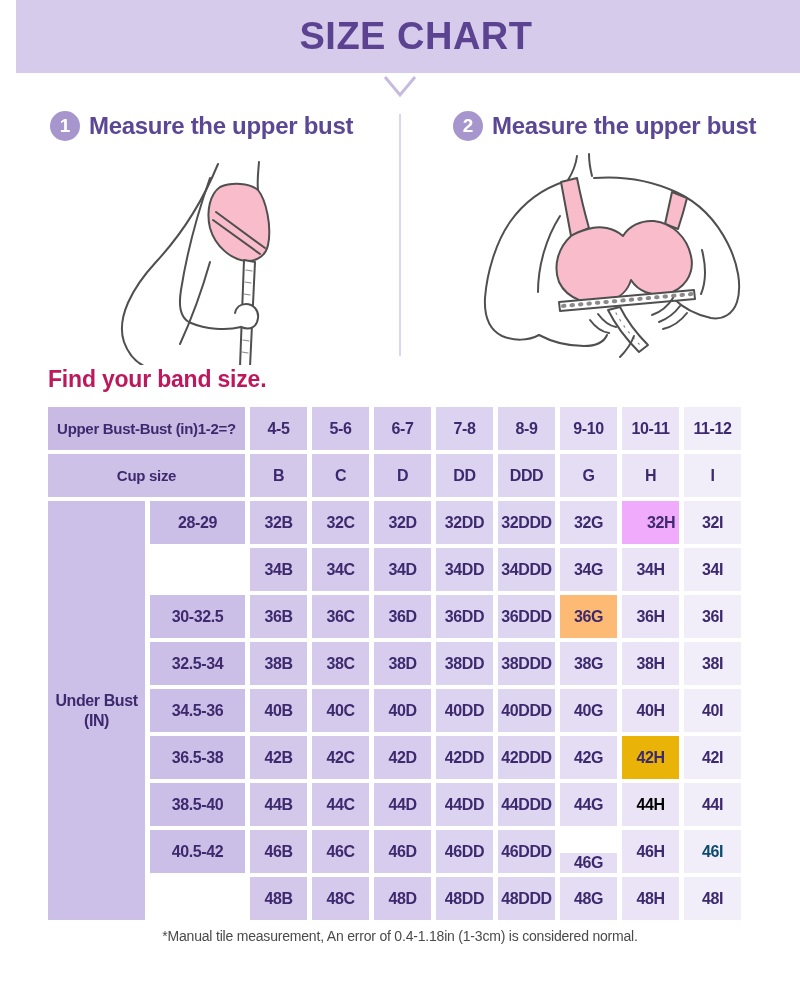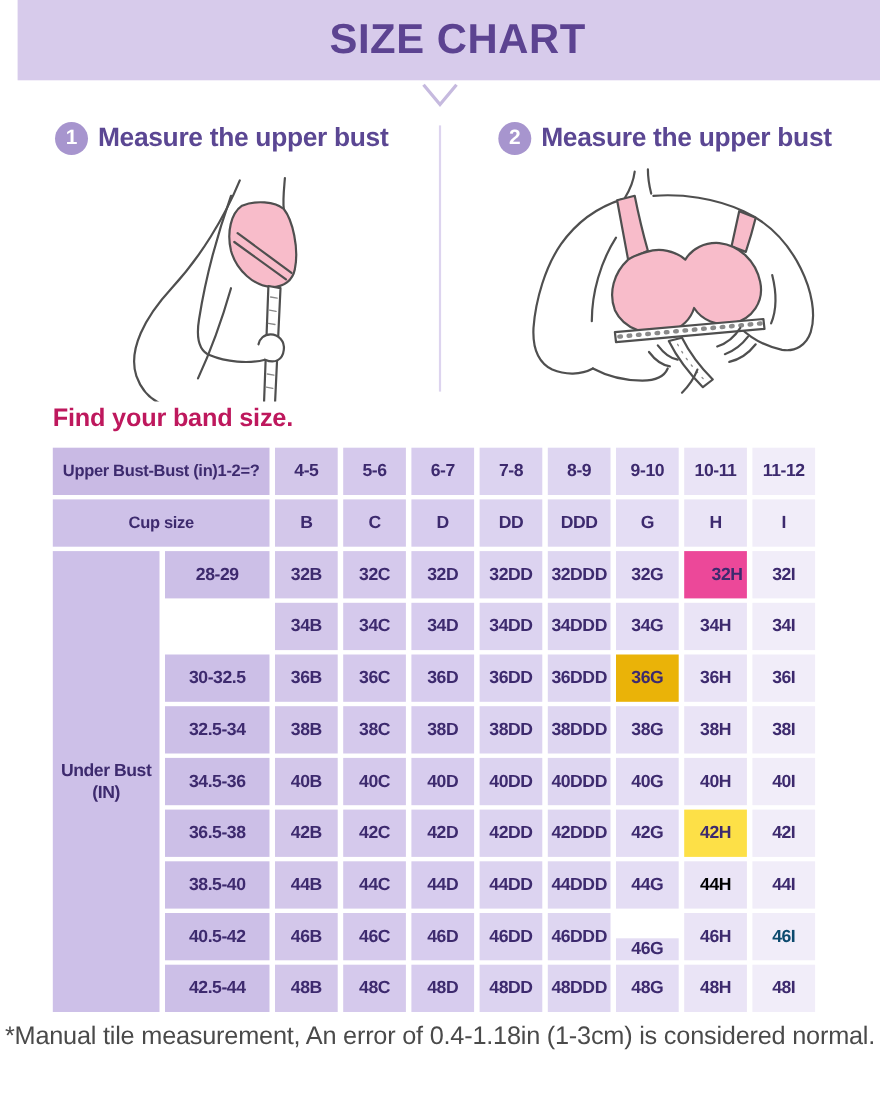--- a/index.html
+++ b/index.html
@@ -34,21 +34,21 @@
   .size-table{position:absolute;left:48px;top:407px;display:grid;
               grid-template-columns:97px 95px repeat(8,57px);
               grid-auto-rows:43px;column-gap:5px;row-gap:4px;}
   .cell{display:flex;align-items:center;justify-content:center;font-weight:bold;
         font-size:16px;letter-spacing:-.4px;}
   .cell.hlabel{font-size:15px;letter-spacing:-.3px;}
   .group-cell{flex-direction:column;line-height:1.25;font-size:16px;}
 
   
   .footnote{position:absolute;top:928px;left:0;width:800px;margin:0;text-align:center;
-            font-size:23px;letter-spacing:-.2px;color:#4a4a4a;}
+            font-size:14px;letter-spacing:-.2px;color:#4a4a4a;}
 </style>
 </head>
 <body>
 
 <div class="page">
 
   <header class="hdr" style="background: rgb(215, 203, 235);">
     <h1 style="color: rgb(92, 67, 145);">SIZE CHART</h1>
   </header>
 
@@ -138,37 +138,37 @@
         <div>Under Bust</div>
         <div>(IN)</div>
       </div>
       <div class="cell" style="background: rgb(204, 191, 231); color: rgb(61, 42, 110); grid-area: 3 / 2;">28-29</div>
       <div class="cell" style="background: rgb(211, 199, 234); color: rgb(61, 42, 110); grid-area: 3 / 3;">32B</div>
       <div class="cell" style="background: rgb(213, 201, 236); color: rgb(61, 42, 110); grid-area: 3 / 4;">32C</div>
       <div class="cell" style="background: rgb(215, 204, 238); color: rgb(61, 42, 110); grid-area: 3 / 5;">32D</div>
       <div class="cell" style="background: rgb(220, 211, 240); color: rgb(61, 42, 110); grid-area: 3 / 6;">32DD</div>
       <div class="cell" style="background: rgb(222, 214, 241); color: rgb(61, 42, 110); grid-area: 3 / 7;">32DDD</div>
       <div class="cell" style="background: rgb(228, 221, 244); color: rgb(61, 42, 110); grid-area: 3 / 8;">32G</div>
-      <div class="cell" style="background: #ec4899; color: rgb(61, 42, 110); grid-area: 3 / 9; padding-left: 21px;">32H</div>
+      <div class="cell" style="background: #f0abfc; color: rgb(61, 42, 110); grid-area: 3 / 9; padding-left: 21px;">32H</div>
       <div class="cell" style="background: rgb(241, 237, 249); color: rgb(61, 42, 110); grid-area: 3 / 10;">32I</div>
       <div class="cell" style="background: rgb(211, 199, 234); color: rgb(61, 42, 110); grid-area: 4 / 3;">34B</div>
       <div class="cell" style="background: rgb(213, 201, 236); color: rgb(61, 42, 110); grid-area: 4 / 4;">34C</div>
       <div class="cell" style="background: rgb(215, 204, 238); color: rgb(61, 42, 110); grid-area: 4 / 5;">34D</div>
       <div class="cell" style="background: rgb(220, 211, 240); color: rgb(61, 42, 110); grid-area: 4 / 6;">34DD</div>
       <div class="cell" style="background: rgb(222, 214, 241); color: rgb(61, 42, 110); grid-area: 4 / 7;">34DDD</div>
       <div class="cell" style="background: rgb(228, 221, 244); color: rgb(61, 42, 110); grid-area: 4 / 8;">34G</div>
       <div class="cell" style="background: rgb(234, 228, 246); color: rgb(61, 42, 110); grid-area: 4 / 9;">34H</div>
       <div class="cell" style="background: rgb(241, 237, 249); color: rgb(61, 42, 110); grid-area: 4 / 10;">34I</div>
       <div class="cell" style="background: rgb(204, 191, 231); color: rgb(61, 42, 110); grid-area: 5 / 2;">30-32.5</div>
       <div class="cell" style="background: rgb(211, 199, 234); color: rgb(61, 42, 110); grid-area: 5 / 3;">36B</div>
       <div class="cell" style="background: rgb(213, 201, 236); color: rgb(61, 42, 110); grid-area: 5 / 4;">36C</div>
       <div class="cell" style="background: rgb(215, 204, 238); color: rgb(61, 42, 110); grid-area: 5 / 5;">36D</div>
       <div class="cell" style="background: rgb(220, 211, 240); color: rgb(61, 42, 110); grid-area: 5 / 6;">36DD</div>
       <div class="cell" style="background: rgb(222, 214, 241); color: rgb(61, 42, 110); grid-area: 5 / 7;">36DDD</div>
-      <div class="cell" style="background: #eab308; color: rgb(61, 42, 110); grid-area: 5 / 8;">36G</div>
+      <div class="cell" style="background: #fdba74; color: rgb(61, 42, 110); grid-area: 5 / 8;">36G</div>
       <div class="cell" style="background: rgb(234, 228, 246); color: rgb(61, 42, 110); grid-area: 5 / 9;">36H</div>
       <div class="cell" style="background: rgb(241, 237, 249); color: rgb(61, 42, 110); grid-area: 5 / 10;">36I</div>
       <div class="cell" style="background: rgb(204, 191, 231); color: rgb(61, 42, 110); grid-area: 6 / 2;">32.5-34</div>
       <div class="cell" style="background: rgb(211, 199, 234); color: rgb(61, 42, 110); grid-area: 6 / 3;">38B</div>
       <div class="cell" style="background: rgb(213, 201, 236); color: rgb(61, 42, 110); grid-area: 6 / 4;">38C</div>
       <div class="cell" style="background: rgb(215, 204, 238); color: rgb(61, 42, 110); grid-area: 6 / 5;">38D</div>
       <div class="cell" style="background: rgb(220, 211, 240); color: rgb(61, 42, 110); grid-area: 6 / 6;">38DD</div>
       <div class="cell" style="background: rgb(222, 214, 241); color: rgb(61, 42, 110); grid-area: 6 / 7;">38DDD</div>
       <div class="cell" style="background: rgb(228, 221, 244); color: rgb(61, 42, 110); grid-area: 6 / 8;">38G</div>
       <div class="cell" style="background: rgb(234, 228, 246); color: rgb(61, 42, 110); grid-area: 6 / 9;">38H</div>
@@ -182,41 +182,40 @@
       <div class="cell" style="background: rgb(228, 221, 244); color: rgb(61, 42, 110); grid-area: 7 / 8;">40G</div>
       <div class="cell" style="background: rgb(234, 228, 246); color: rgb(61, 42, 110); grid-area: 7 / 9;">40H</div>
       <div class="cell" style="background: rgb(241, 237, 249); color: rgb(61, 42, 110); grid-area: 7 / 10;">40I</div>
       <div class="cell" style="background: rgb(204, 191, 231); color: rgb(61, 42, 110); grid-area: 8 / 2;">36.5-38</div>
       <div class="cell" style="background: rgb(211, 199, 234); color: rgb(61, 42, 110); grid-area: 8 / 3;">42B</div>
       <div class="cell" style="background: rgb(213, 201, 236); color: rgb(61, 42, 110); grid-area: 8 / 4;">42C</div>
       <div class="cell" style="background: rgb(215, 204, 238); color: rgb(61, 42, 110); grid-area: 8 / 5;">42D</div>
       <div class="cell" style="background: rgb(220, 211, 240); color: rgb(61, 42, 110); grid-area: 8 / 6;">42DD</div>
       <div class="cell" style="background: rgb(222, 214, 241); color: rgb(61, 42, 110); grid-area: 8 / 7;">42DDD</div>
       <div class="cell" style="background: rgb(228, 221, 244); color: rgb(61, 42, 110); grid-area: 8 / 8;">42G</div>
-      <div class="cell" style="background: #fde047; color: rgb(61, 42, 110); grid-area: 8 / 9;">42H</div>
+      <div class="cell" style="background: #eab308; color: rgb(61, 42, 110); grid-area: 8 / 9;">42H</div>
       <div class="cell" style="background: rgb(241, 237, 249); color: rgb(61, 42, 110); grid-area: 8 / 10;">42I</div>
       <div class="cell" style="background: rgb(204, 191, 231); color: rgb(61, 42, 110); grid-area: 9 / 2;">38.5-40</div>
       <div class="cell" style="background: rgb(211, 199, 234); color: rgb(61, 42, 110); grid-area: 9 / 3;">44B</div>
       <div class="cell" style="background: rgb(213, 201, 236); color: rgb(61, 42, 110); grid-area: 9 / 4;">44C</div>
       <div class="cell" style="background: rgb(215, 204, 238); color: rgb(61, 42, 110); grid-area: 9 / 5;">44D</div>
       <div class="cell" style="background: rgb(220, 211, 240); color: rgb(61, 42, 110); grid-area: 9 / 6;">44DD</div>
       <div class="cell" style="background: rgb(222, 214, 241); color: rgb(61, 42, 110); grid-area: 9 / 7;">44DDD</div>
       <div class="cell" style="background: rgb(228, 221, 244); color: rgb(61, 42, 110); grid-area: 9 / 8;">44G</div>
       <div class="cell" style="background: rgb(234, 228, 246); color: #000000; grid-area: 9 / 9;">44H</div>
       <div class="cell" style="background: rgb(241, 237, 249); color: rgb(61, 42, 110); grid-area: 9 / 10;">44I</div>
       <div class="cell" style="background: rgb(204, 191, 231); color: rgb(61, 42, 110); grid-area: 10 / 2;">40.5-42</div>
       <div class="cell" style="background: rgb(211, 199, 234); color: rgb(61, 42, 110); grid-area: 10 / 3;">46B</div>
       <div class="cell" style="background: rgb(213, 201, 236); color: rgb(61, 42, 110); grid-area: 10 / 4;">46C</div>
       <div class="cell" style="background: rgb(215, 204, 238); color: rgb(61, 42, 110); grid-area: 10 / 5;">46D</div>
       <div class="cell" style="background: rgb(220, 211, 240); color: rgb(61, 42, 110); grid-area: 10 / 6;">46DD</div>
       <div class="cell" style="background: rgb(222, 214, 241); color: rgb(61, 42, 110); grid-area: 10 / 7;">46DDD</div>
       <div class="cell" style="background: rgb(228, 221, 244); color: rgb(61, 42, 110); grid-area: 10 / 8; margin-top: 23px;">46G</div>
       <div class="cell" style="background: rgb(234, 228, 246); color: rgb(61, 42, 110); grid-area: 10 / 9;">46H</div>
       <div class="cell" style="background: rgb(241, 237, 249); color: #0c4a6e; grid-area: 10 / 10;">46I</div>
-      <div class="cell" style="background: rgb(204, 191, 231); color: rgb(61, 42, 110); grid-area: 11 / 2;">42.5-44</div>
       <div class="cell" style="background: rgb(211, 199, 234); color: rgb(61, 42, 110); grid-area: 11 / 3;">48B</div>
       <div class="cell" style="background: rgb(213, 201, 236); color: rgb(61, 42, 110); grid-area: 11 / 4;">48C</div>
       <div class="cell" style="background: rgb(215, 204, 238); color: rgb(61, 42, 110); grid-area: 11 / 5;">48D</div>
       <div class="cell" style="background: rgb(220, 211, 240); color: rgb(61, 42, 110); grid-area: 11 / 6;">48DD</div>
       <div class="cell" style="background: rgb(222, 214, 241); color: rgb(61, 42, 110); grid-area: 11 / 7;">48DDD</div>
       <div class="cell" style="background: rgb(228, 221, 244); color: rgb(61, 42, 110); grid-area: 11 / 8;">48G</div>
       <div class="cell" style="background: rgb(234, 228, 246); color: rgb(61, 42, 110); grid-area: 11 / 9;">48H</div>
       <div class="cell" style="background: rgb(241, 237, 249); color: rgb(61, 42, 110); grid-area: 11 / 10;">48I</div>
     </div>
 

